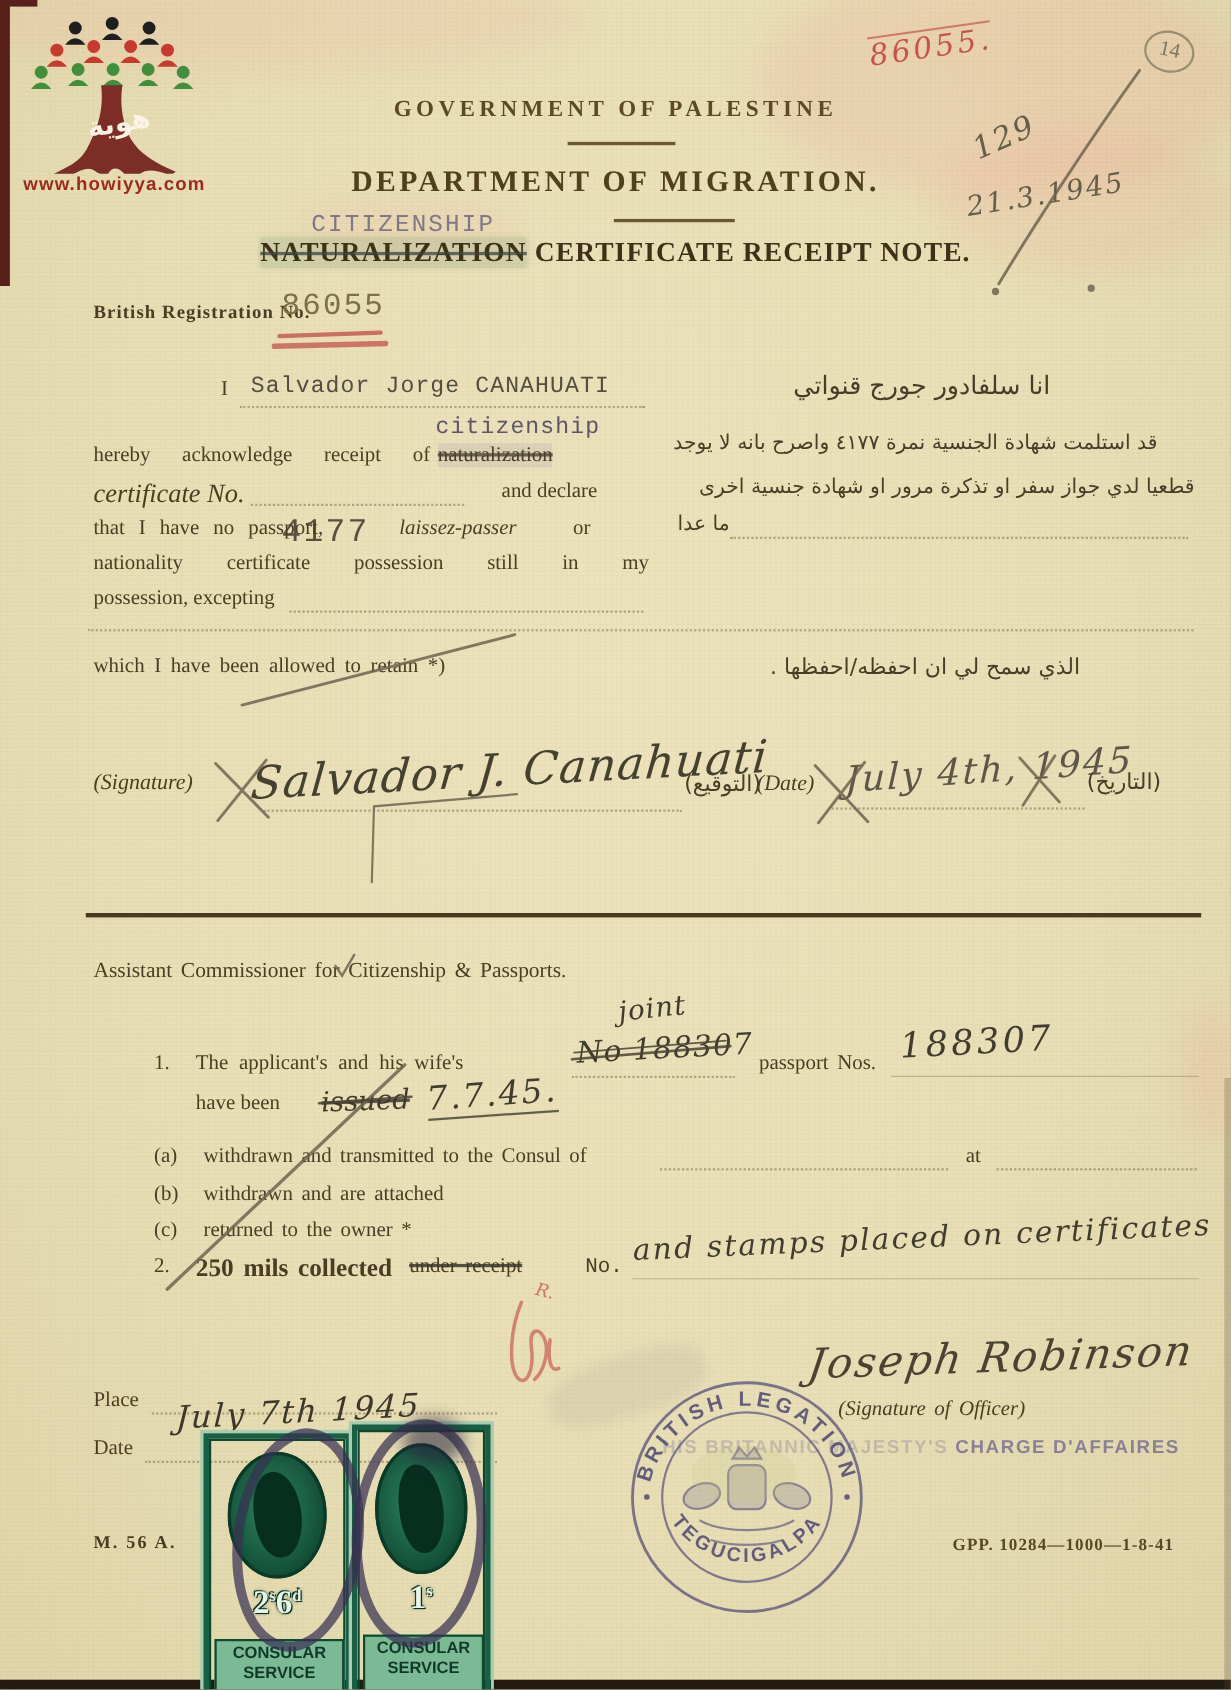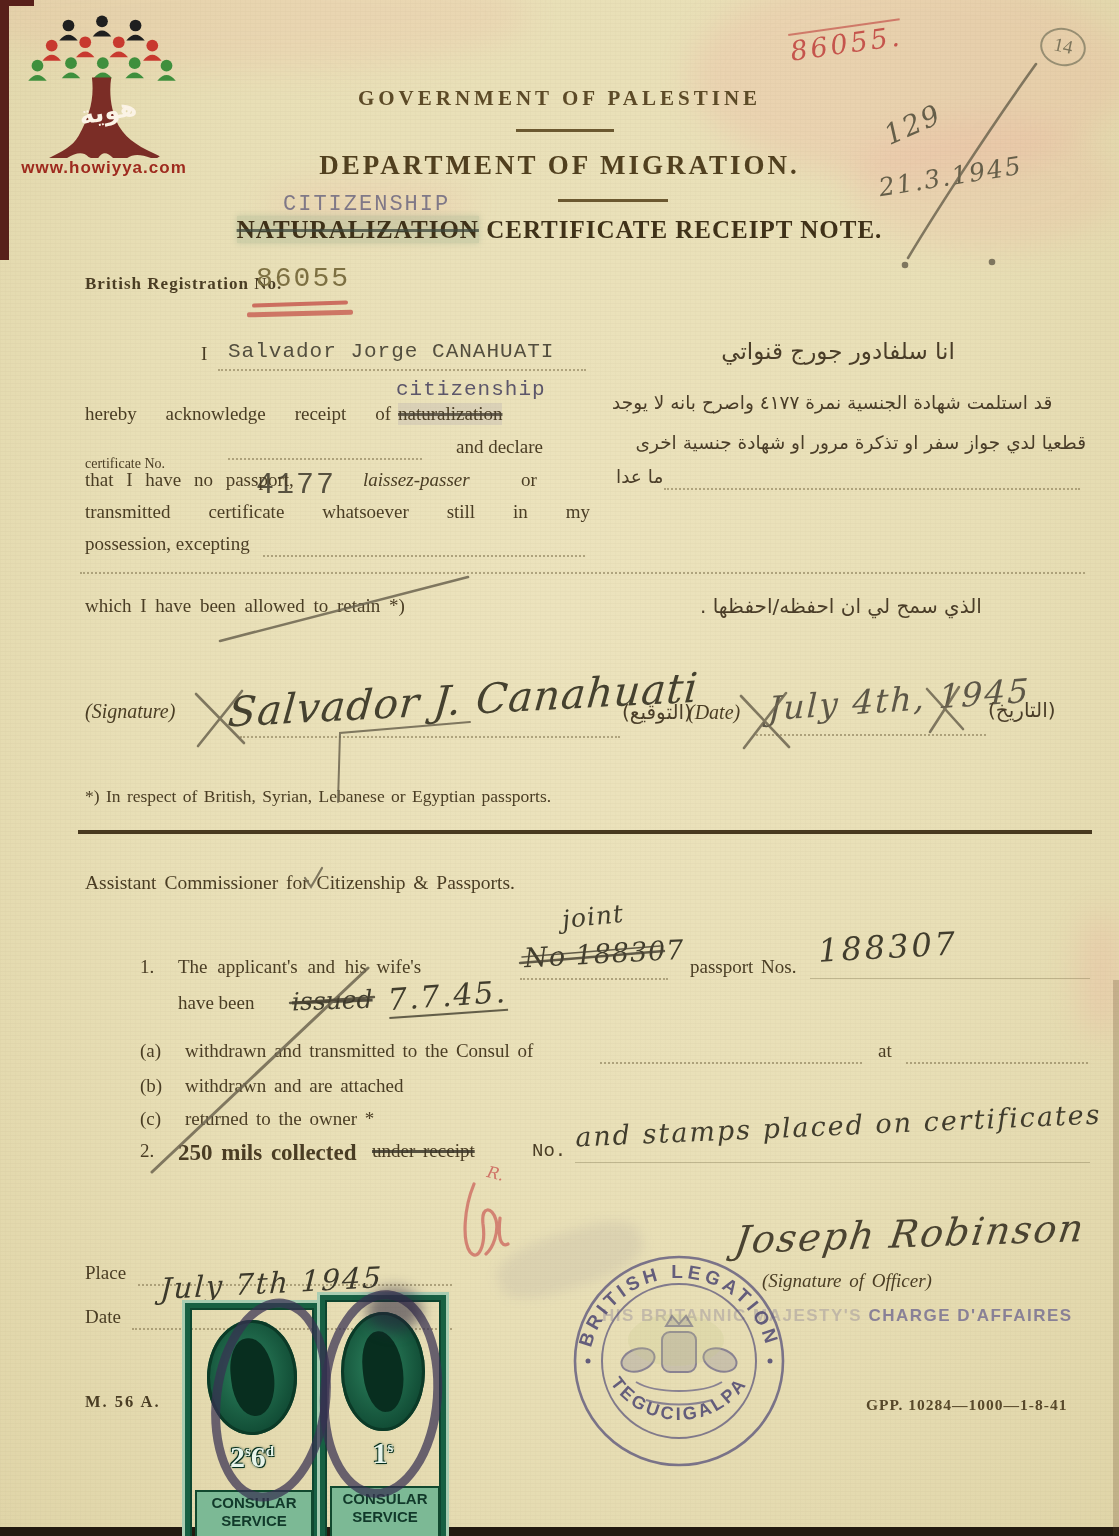--- a/index.html
+++ b/index.html
@@ -110,28 +110,28 @@
   <div class="abs mono" style="left:256px;top:263px;font-size:28px;letter-spacing:2px;color:#7d7042;">86055</div>
   <div class="abs" style="left:252px;top:302px;width:96px;height:4px;background:#c75b50;border-radius:2px;transform:rotate(-2deg);opacity:.85;"></div>
   <div class="abs" style="left:247px;top:311px;width:106px;height:5px;background:#c75b50;border-radius:2px;transform:rotate(-1.5deg);opacity:.8;"></div>
 
   <div class="abs" style="left:201px;top:343px;font-size:19px;">I</div>
   <div class="abs mono" style="left:228px;top:340px;font-size:21px;letter-spacing:1px;color:#534e3e;">Salvador Jorge CANAHUATI</div>
   <div class="abs dot" style="left:218px;top:347px;width:368px;height:22px;"></div>
   <div class="abs mono" style="left:396px;top:378px;font-size:21px;letter-spacing:1px;color:#5c566a;">citizenship</div>
   <div class="abs jline" style="left:85px;top:403px;width:306px;font-size:19px;">hereby acknowledge receipt of</div>
   <span class="abs struckword" style="left:398px;top:403px;font-size:19px;background:rgba(150,140,170,.18);">naturalization</span>
-  <div class="abs" style="left:85px;top:456px;font-size:14px;">certificate No.</div>
+  <div class="abs" style="left:85px;top:436px;font-size:24px;font-style:italic;">certificate No.</div>
   <div class="abs mono" style="left:256px;top:429px;font-size:30px;letter-spacing:2px;color:#57513f;margin-top:39px;">4177</div>
   <div class="abs dot" style="left:228px;top:438px;width:194px;height:20px;"></div>
   <div class="abs" style="left:456px;top:436px;font-size:19px;">and declare</div>
   <div class="abs" style="left:85px;top:469px;font-size:19px;word-spacing:8px;">that I have no passport,</div>
   <div class="abs" style="left:363px;top:469px;font-size:19px;font-style:italic;">laissez-passer</div>
   <div class="abs" style="left:521px;top:469px;font-size:19px;">or</div>
-  <div class="abs jline" style="left:85px;top:501px;width:505px;font-size:19px;">transmitted certificate whatsoever still in my</div>
+  <div class="abs jline" style="left:85px;top:501px;width:505px;font-size:19px;">nationality certificate possession still in my</div>
   <div class="abs" style="left:85px;top:533px;font-size:19px;">possession, excepting</div>
   <div class="abs dot" style="left:263px;top:535px;width:322px;height:20px;"></div>
 
   <div class="abs ar" style="left:620px;top:338px;width:436px;text-align:center;font-size:23px;color:#4a3d28;">انا سلفادور جورج قنواتي</div>
   <div class="abs ar" style="left:612px;top:392px;width:474px;text-align:left;font-size:18.5px;color:#4a3d28;">قد استلمت شهادة الجنسية نمرة ٤١٧٧ واصرح بانه لا يوجد</div>
   <div class="abs ar" style="left:612px;top:432px;width:474px;text-align:right;font-size:18.5px;color:#4a3d28;">قطعيا لدي جواز سفر او تذكرة مرور او شهادة جنسية اخرى</div>
   <div class="abs ar" style="left:616px;top:466px;font-size:18.5px;color:#4a3d28;">ما عدا</div>
   <div class="abs dot" style="left:664px;top:468px;width:416px;height:20px;"></div>
 
   <div class="abs dot" style="left:80px;top:552px;width:1005px;height:20px;"></div>
@@ -140,21 +140,20 @@
 
   <div class="abs" style="left:85px;top:700px;font-size:20px;font-style:italic;">(Signature)</div>
   <div class="abs hw ink" style="left:228px;top:676px;font-size:41px;transform:rotate(-3deg) skewX(-8deg);letter-spacing:1px;white-space:nowrap;color:#45412f;">Salvador J. Canahuati</div>
   <div class="abs dot" style="left:240px;top:716px;width:380px;height:20px;"></div>
   <div class="abs ar" style="left:622px;top:700px;font-size:20px;color:#4a3d28;">(التوقيع)</div>
   <div class="abs" style="left:688px;top:701px;font-size:20px;font-style:italic;">(Date)</div>
   <div class="abs hw pencil" style="left:768px;top:680px;font-size:33px;transform:rotate(-4deg) skewX(-6deg);letter-spacing:2px;white-space:nowrap;color:#5d5747;">July 4th, 1945</div>
   <div class="abs dot" style="left:756px;top:714px;width:230px;height:20px;"></div>
   <div class="abs ar" style="left:988px;top:698px;font-size:20px;color:#4a3d28;">(التاريخ)</div>
 
-  <div class="abs" style="left:85px;top:786px;font-size:17.5px;word-spacing:2px;">*) In respect of British, Syrian, Lebanese or Egyptian passports.</div>
 
   <div class="abs" style="left:78px;top:830px;width:1014px;height:3.5px;background:#48391f;"></div>
 
   <div class="abs" style="left:85px;top:872px;font-size:19.5px;word-spacing:3px;">Assistant Commissioner for Citizenship &amp; Passports.</div>
 
   <div class="abs" style="left:140px;top:956px;font-size:19px;">1.</div>
   <div class="abs" style="left:178px;top:956px;font-size:19px;word-spacing:5px;">The applicant's and his wife's</div>
   <div class="abs hw ink" style="left:562px;top:902px;font-size:25px;transform:rotate(-6deg);letter-spacing:1px;">joint</div>
   <div class="abs hw ink" style="left:524px;top:938px;font-size:27px;transform:rotate(-3deg);letter-spacing:1px;white-space:nowrap;">No 188307</div>
   <div class="abs dot" style="left:520px;top:958px;width:148px;height:20px;"></div>

